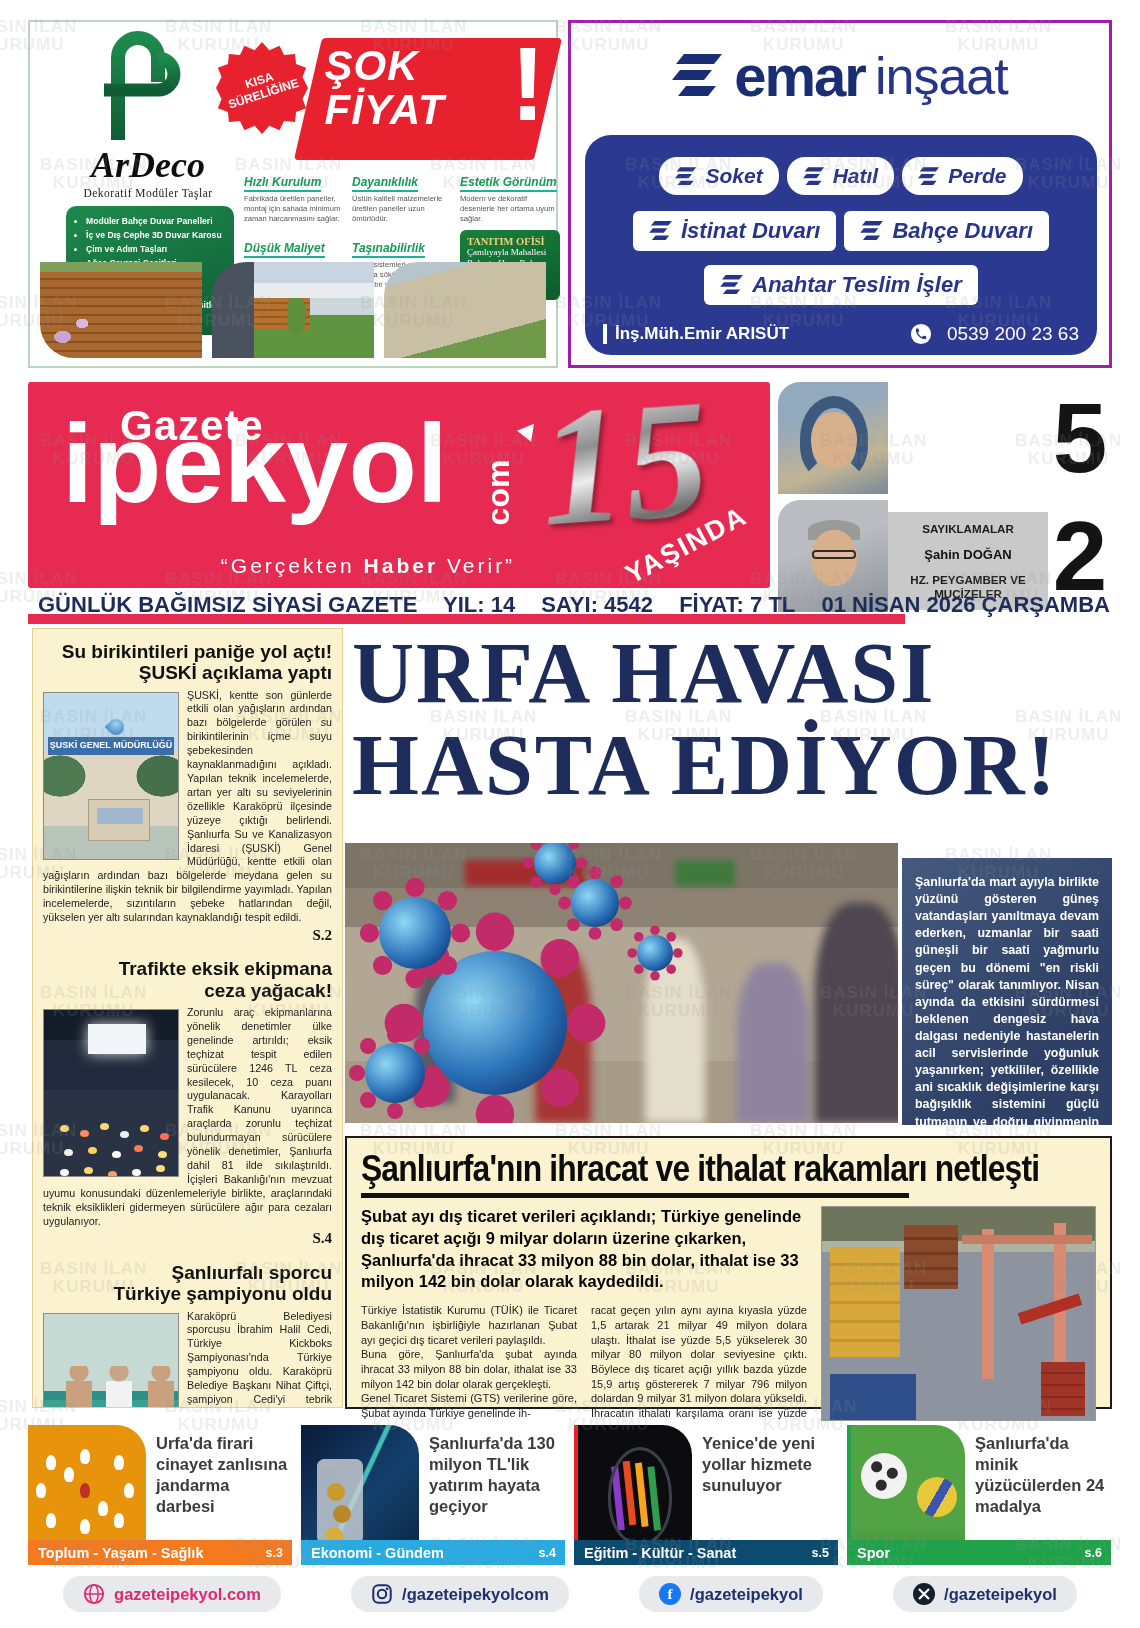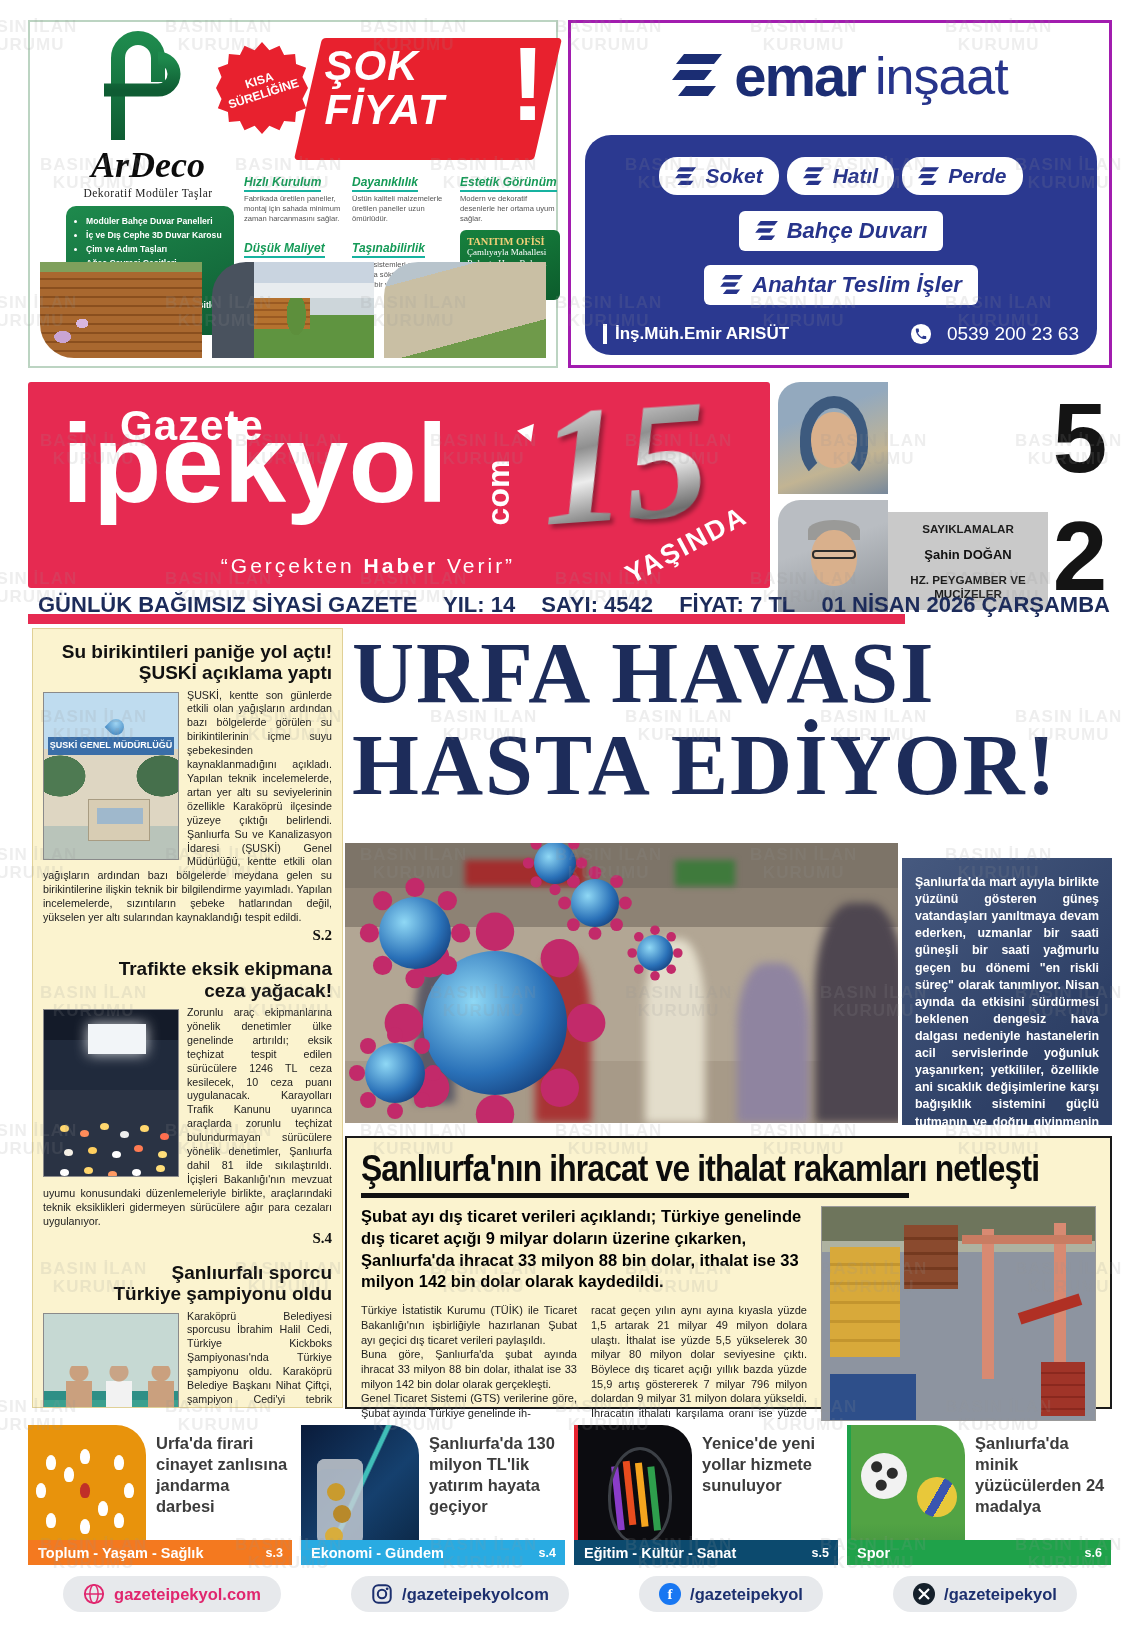--- a/index.html
+++ b/index.html
@@ -355,20 +355,26 @@
               <path d="M6 0h19l-4 5H2z M4 8h16l-4 5H0z M7 16h15l-4 5H3z" fill="#27348b"></path>
             </svg>
           <span>Perde</span>
         </div>
       </div>
       <div class="pill-row pr2">
         <div class="pill">
           <svg width="24" height="20" viewBox="0 0 26 22">
               <path d="M6 0h19l-4 5H2z M4 8h16l-4 5H0z M7 16h15l-4 5H3z" fill="#27348b"></path>
             </svg>
+          <span>İstinat Duvarı</span>
+        </div>
+        <div class="pill">
+          <svg width="24" height="20" viewBox="0 0 26 22">
+              <path d="M6 0h19l-4 5H2z M4 8h16l-4 5H0z M7 16h15l-4 5H3z" fill="#27348b"></path>
+            </svg>
           <span>Bahçe Duvarı</span>
         </div>
       </div>
       <div class="pill-row pr3">
         <div class="pill">
           <svg width="24" height="20" viewBox="0 0 26 22">
               <path d="M6 0h19l-4 5H2z M4 8h16l-4 5H0z M7 16h15l-4 5H3z" fill="#27348b"></path>
             </svg>
           <span>Anahtar Teslim İşler</span>
         </div>

